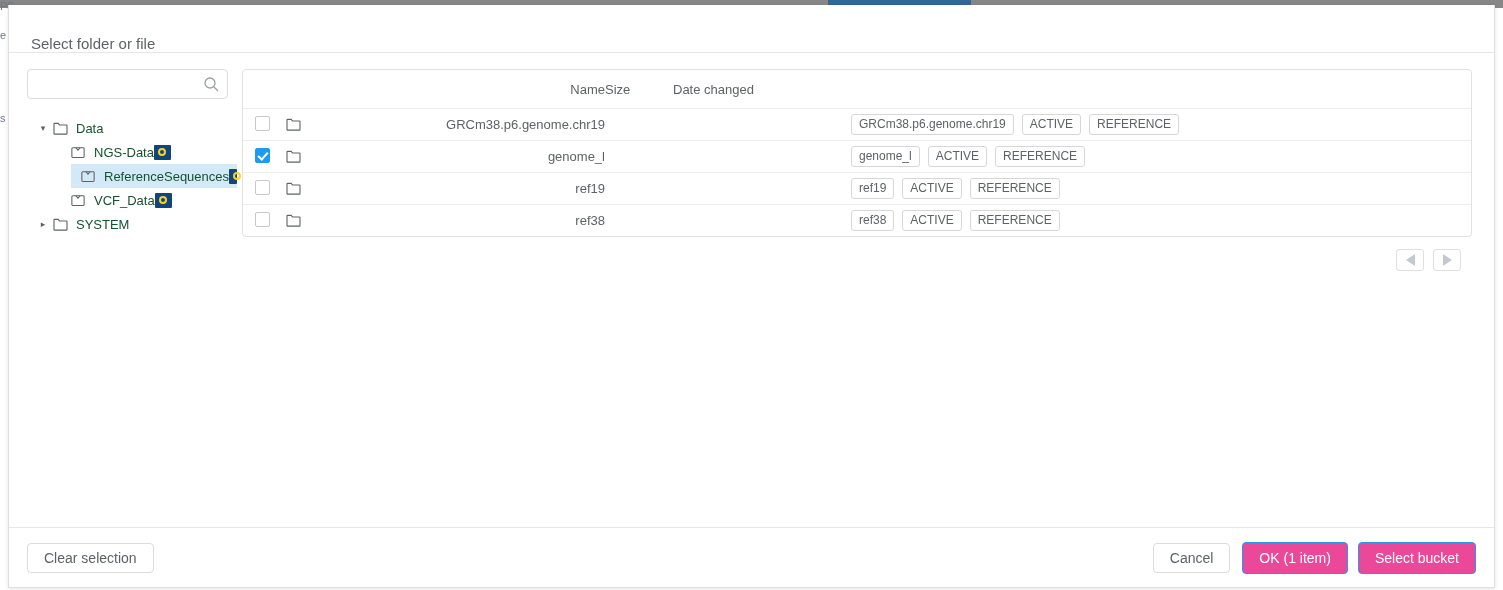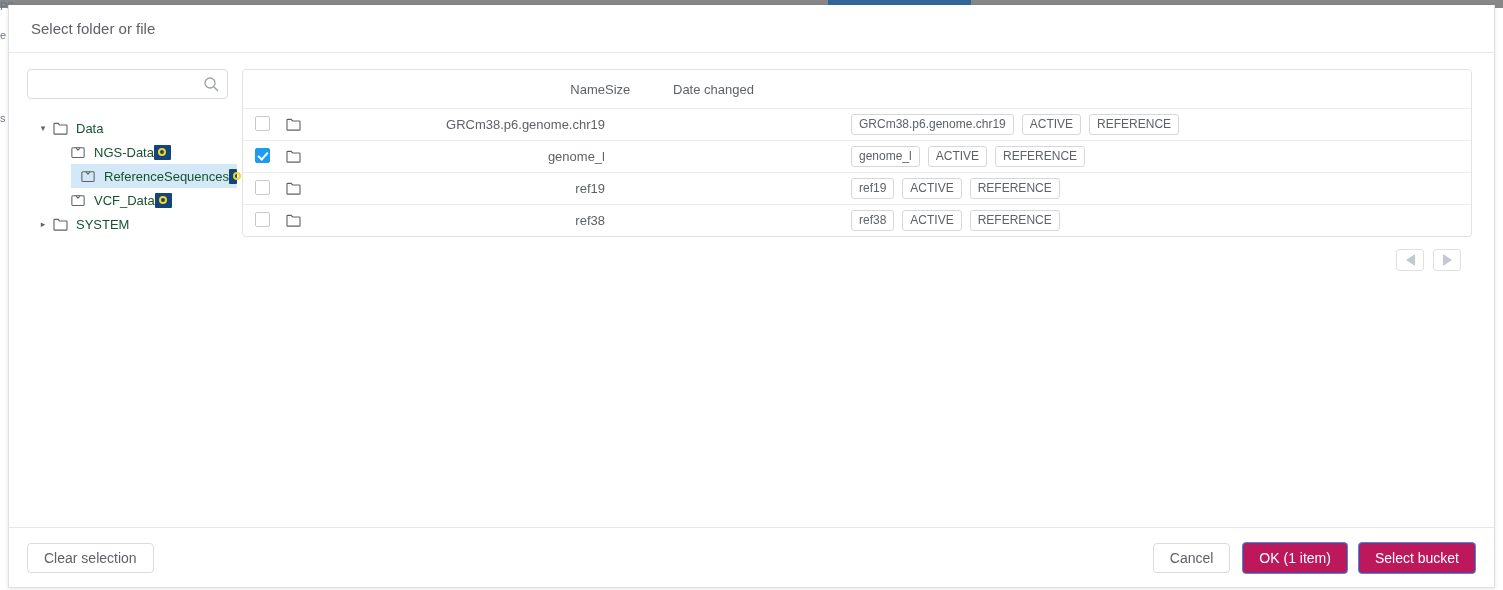--- a/index.html
+++ b/index.html
@@ -54,21 +54,21 @@
     border: 1px solid #e0e0e0;
     border-top: none;
     box-shadow: 0 1px 4px rgba(0,0,0,0.10);
     display: flex;
     flex-direction: column;
   }
   .dialog-header {
     height: 48px;
     min-height: 48px;
     display: flex;
-    align-items: center;
+    align-items: flex-end;
     padding: 0 22px;
     border-bottom: 1px solid #e7e7e7;
   }
   .dialog-title {
     font-size: 15px;
     color: #5e6266;
     font-weight: 400;
   }
 
   .dialog-body {
@@ -282,21 +282,21 @@
     padding: 0 16px;
     cursor: pointer;
     border: 1px solid #dcdcdc;
     background: #fff;
     color: #5e6266;
     display: inline-flex;
     align-items: center;
     justify-content: center;
   }
   .btn-primary {
-    background: #be185d;
+    background: #ec4899;
     border-color: #1d9bf0;
     color: #ffffff;
     height: 32px;
   }
   .btn-cancel { margin-right: 12px; }
   .btn-ok { margin-right: 10px; }
 </style>
 </head>
 <body>
 

